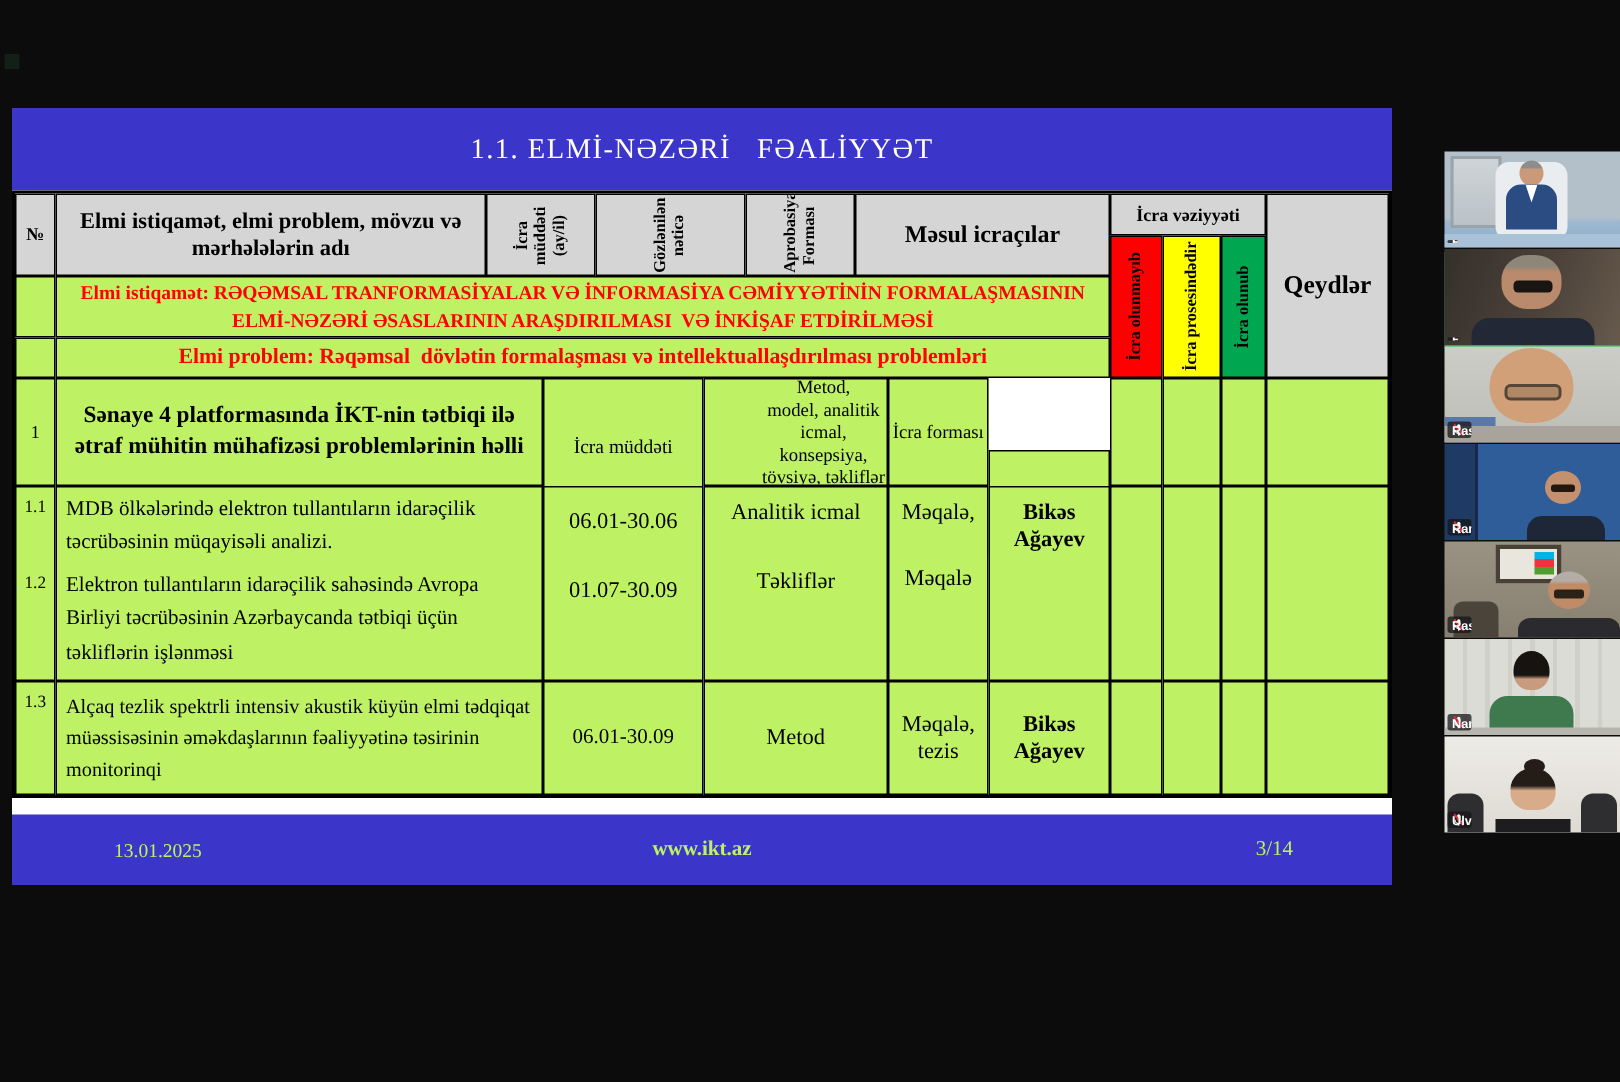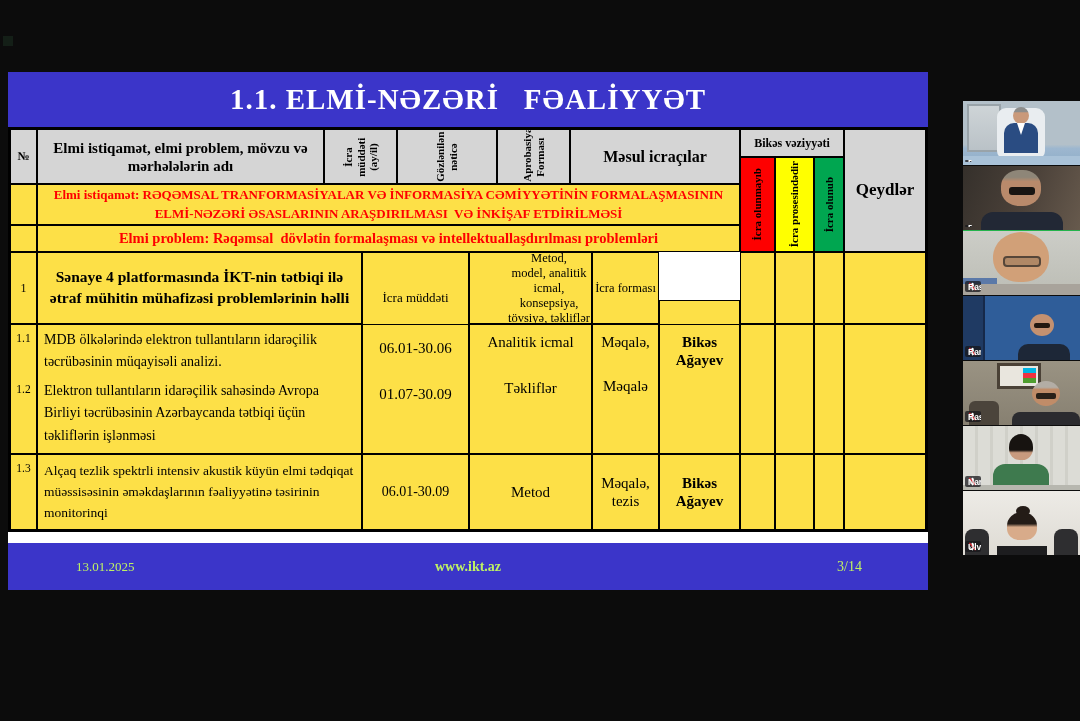--- a/index.html
+++ b/index.html
@@ -2,24 +2,24 @@
 <html><head>
 <meta charset="utf-8">
 <style>
   html,body{margin:0;padding:0;background:#0c0c0c;}
   #stage{position:relative;width:1080px;height:721px;background:#0c0c0c;overflow:hidden;
          font-family:"Liberation Serif",serif;}
   
   #slide{position:absolute;left:8px;top:72px;width:920px;height:518px;background:#fff;}
   #title-band{position:absolute;left:0;top:0;width:920px;height:55px;background:#3b35c9;
               display:flex;align-items:center;justify-content:center;}
-  #title-band .t{color:#fff;font-weight:bold;font-size:29px;letter-spacing:1px;white-space:pre;}
+  #title-band .t{color:#fff;font-weight:normal;font-size:19px;letter-spacing:1px;white-space:pre;}
   #the-table{position:absolute;left:0;top:55px;width:920px;height:405px;background:#fff;
              border:2px solid #000;box-sizing:border-box;}
-  .c{position:absolute;box-sizing:border-box;border:1px solid #000;background:#fde047;
+  .c{position:absolute;box-sizing:border-box;border:1px solid #000;background:#bef264;
      display:flex;align-items:center;justify-content:center;text-align:center;
      color:#000;line-height:1.2;overflow:hidden;}
   .gray{background:#d5d5d5;}
   .b{font-weight:bold;}
   .rot>span{writing-mode:vertical-rl;transform:rotate(180deg);max-height:94%;
             font-weight:bold;line-height:1.15;}
   .red-bg{background:#fe0000;}
   .yellow-bg{background:#ffff00;}
   .green-bg{background:#00a650;}
   .red-text{color:#fe0000;font-weight:bold;white-space:pre-wrap;}
@@ -108,21 +108,21 @@
       <div class="c gray rot" style="left:314px;top:0;width:73px;height:55px;font-size:11px;">
           <span>İcra müddəti (ay/il)</span>
         </div>
       <div class="c gray rot" style="left:387px;top:0;width:100px;height:55px;font-size:11px;">
           <span>Gözlənilən nəticə</span>
         </div>
       <div class="c gray rot" style="left:487px;top:0;width:73px;height:55px;font-size:11px;">
           <span>Aprobasiya Forması</span>
         </div>
       <div class="c gray b" style="left:560px;top:0;width:170px;height:55px;font-size:16px;">Məsul icraçılar</div>
-      <div class="c gray b" style="left:730px;top:0;width:104px;height:28px;font-size:12px;">Bikəs vəziyyəti</div>
+      <div class="c gray b" style="left:730px;top:0;width:104px;height:28px;font-size:12px;">İcra vəziyyəti</div>
       <div class="c red-bg rot" style="left:730px;top:28px;width:35px;height:95px;font-size:11px;">
           <span>İcra olunmayıb</span>
         </div>
       <div class="c yellow-bg rot" style="left:765px;top:28px;width:39px;height:95px;font-size:11px;">
           <span>İcra prosesindədir</span>
         </div>
       <div class="c green-bg rot" style="left:804px;top:28px;width:30px;height:95px;font-size:11px;">
           <span>İcra olunub</span>
         </div>
       <div class="c gray b" style="left:834px;top:0;width:82px;height:123px;font-size:17px;">Qeydlər</div>

